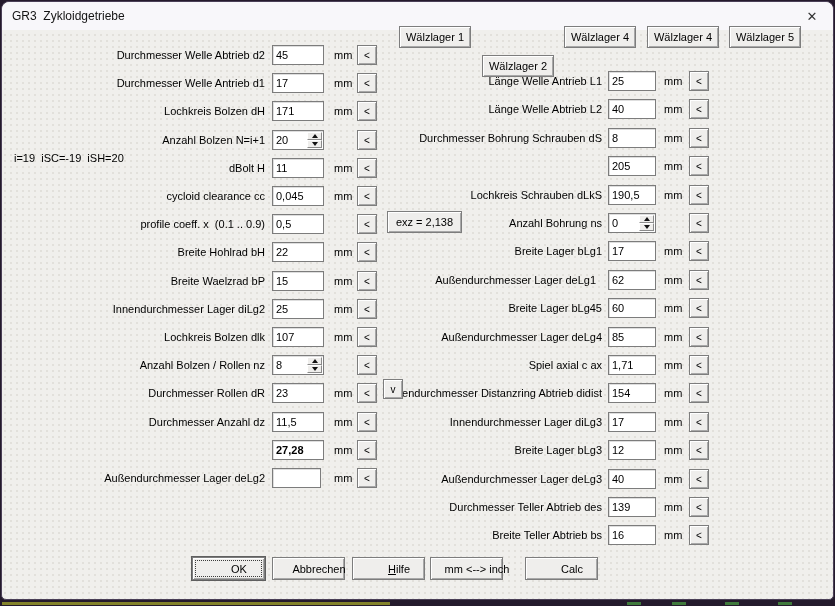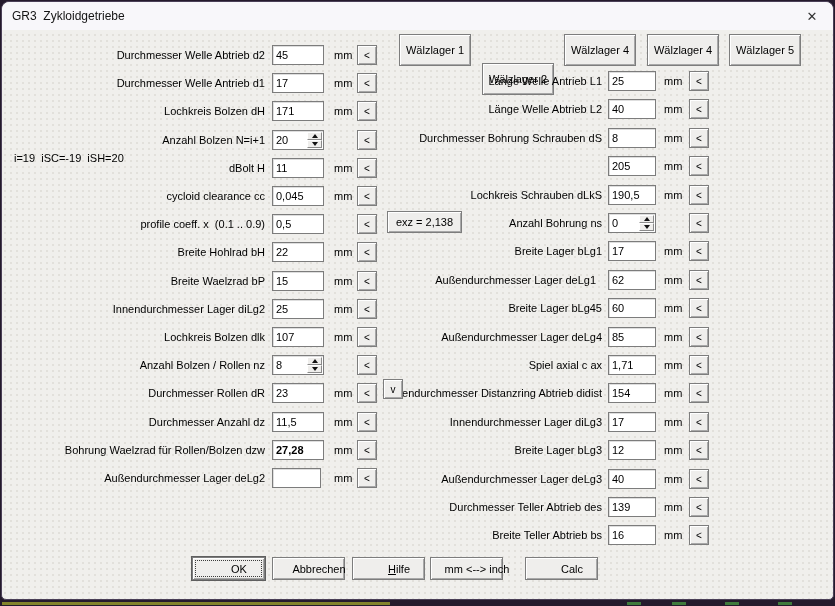--- a/index.html
+++ b/index.html
@@ -58,21 +58,21 @@
 
   .btn{
     position:absolute;box-sizing:border-box;
     background:#efeeec;
     border:1px solid #7d7d7d;
     box-shadow:inset 1px 1px 0 #ffffff, inset -1px -1px 0 #a8a8a8;
     display:flex;align-items:center;justify-content:center;
     font-size:11px;color:#000;cursor:pointer;white-space:pre;
   }
   .arrow{width:20px;height:20px;top:0;font-size:10px;}
-  .bearing{top:32px;height:32px;width:72px;}
+  .bearing{top:24px;height:22px;width:72px;}
   .bottom{top:555px;height:23px;padding-left:21px;}
   .default-btn{
     box-shadow:inset 1px 1px 0 #ffffff, inset -1px -1px 0 #a8a8a8, 0 0 0 1px #5f5f5f;
     outline:1px dotted #3c3c3c;outline-offset:-4px;
   }
   .exz{left:385px;top:209px;width:75px;height:22px;}
   .vbtn{left:381px;top:377px;width:20px;height:20px;z-index:5;font-size:10px;}
 
   .info{position:absolute;left:12px;top:150px;font-size:11px;color:#000;white-space:pre;}
 
@@ -195,21 +195,20 @@
           <div class="unit" style="left: 332px;">mm</div>
           <div class="btn arrow" style="left: 355px;">&lt;</div>
         </div>
         <div class="row" style="top: 410px;">
           <div class="lbl" style="right: 568px;">Durchmesser Anzahl dz</div>
           <input class="editbox" value="11,5" style="left: 270px; width: 52px;">
           <div class="unit" style="left: 332px;">mm</div>
           <div class="btn arrow" style="left: 355px;">&lt;</div>
         </div>
         <div class="row" style="top: 438px;">
-          <div class="lbl" style="right: 568px;">Bohrung Waelzrad für Rollen/Bolzen dzw</div>
           <input class="editbox" value="27,28" style="left: 270px; width: 52px; font-weight: bold;">
           <div class="unit" style="left: 332px;">mm</div>
           <div class="btn arrow" style="left: 355px;">&lt;</div>
         </div>
         <div class="row" style="top: 466px;">
           <div class="lbl" style="right: 568px;">Außendurchmesser Lager deLg2</div>
           <input class="editbox" value="52" style="left: 270px; width: 48px; padding-left: 44px;">
           <div class="unit" style="left: 332px;">mm</div>
           <div class="btn arrow" style="left: 355px;">&lt;</div>
         </div>

